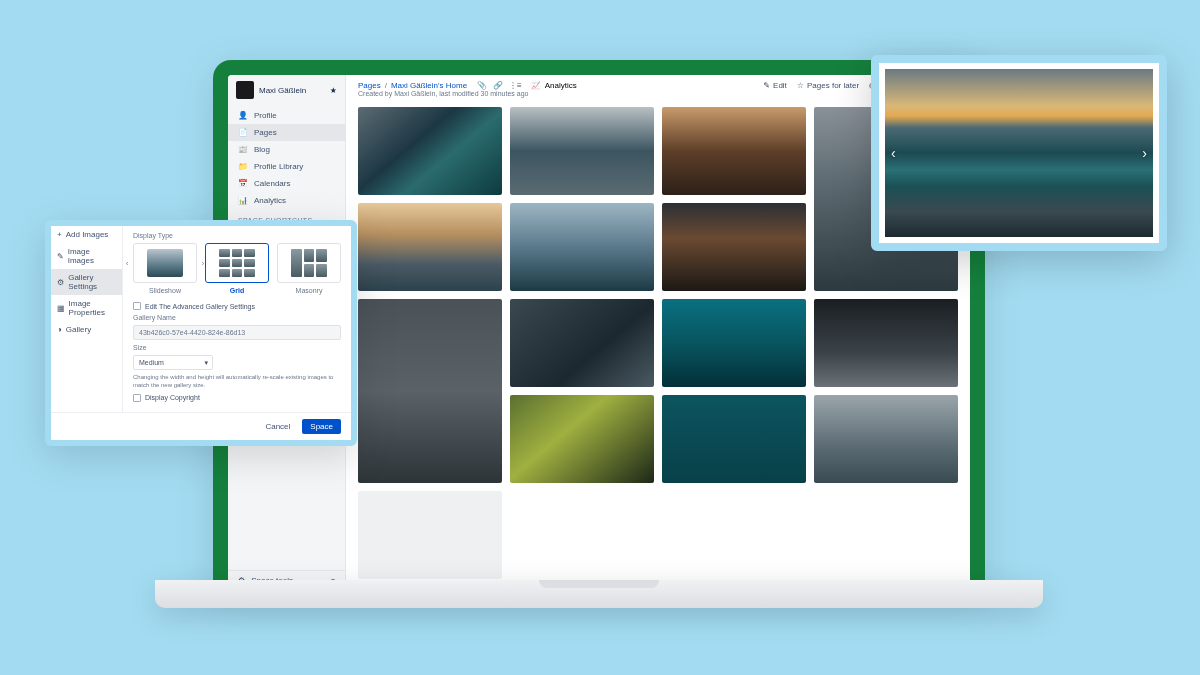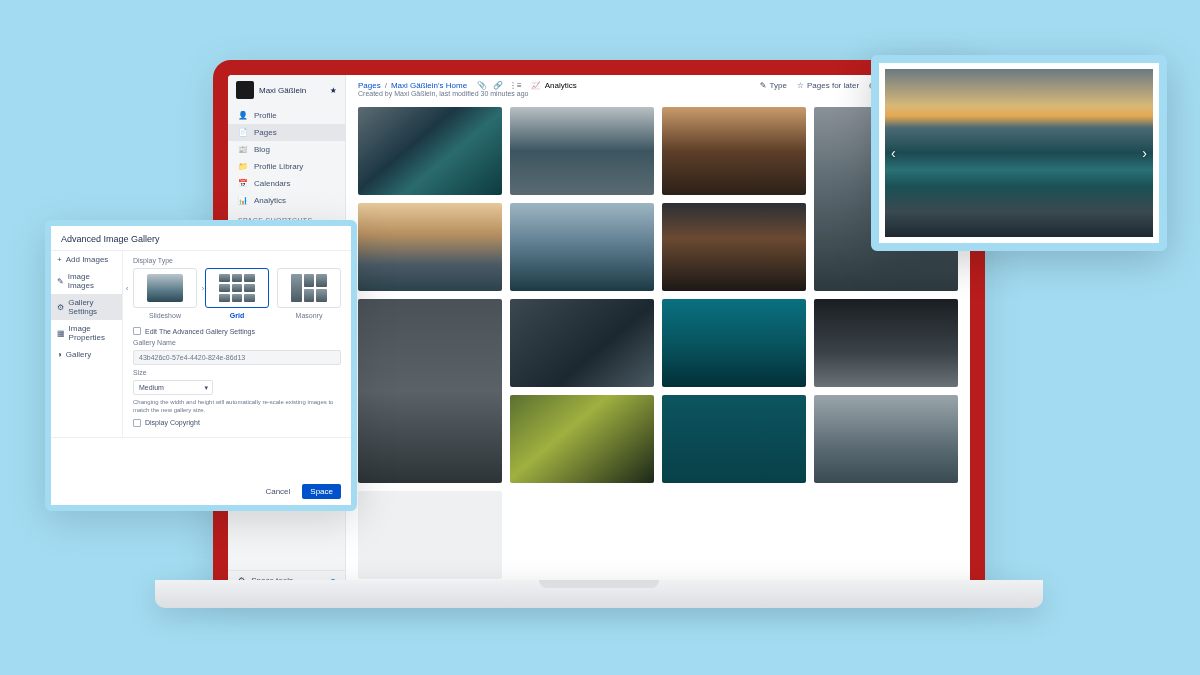--- a/index.html
+++ b/index.html
@@ -12,21 +12,21 @@
   position: relative;
 }
 
 
 .laptop {
   position: absolute;
   left: 213px;
   top: 60px;
   width: 772px;
   height: 530px;
-  background: #b91c1c;
+  background: #15803d;
   border-radius: 18px 18px 0 0;
   box-shadow: 0 8px 40px rgba(0,0,0,0.12);
 }
 .laptop-base {
   position: absolute;
   left: 155px;
   top: 580px;
   width: 888px;
   height: 28px;
   background: linear-gradient(#f0f1f3, #dcdee2);
@@ -250,21 +250,21 @@
 .select-input::after { content: "▾"; position: absolute; right: 4px; }
 .help-text { font-size: 6px; color: #6b778c; line-height: 1.3; margin-bottom: 4px; }
 
 .modal-footer {
   display: flex;
   justify-content: flex-end;
   gap: 4px;
   padding: 6px 10px;
   border-top: 1px solid #eceef1;
 }
-.btn { padding: 3px 8px; font-size: 8px; border-radius: 2px; cursor: pointer; margin-top: 40px; }
+.btn { padding: 3px 8px; font-size: 8px; border-radius: 2px; cursor: pointer; }
 .btn-link { color: #42526e; }
 .btn-primary { background: #0052cc; color: #fff; }
 
 
 .lightbox {
   position: absolute;
   right: 33px;
   top: 55px;
   width: 296px;
   background: #fff;
@@ -354,21 +354,21 @@
           <span>🔗</span>
           <span>⋮≡</span>
         </div>
         <span class="action">
           <span>📈</span>
           <span>Analytics</span>
         </span>
         <div class="topbar-actions">
           <span class="action">
             <span>✎</span>
-            <span>Type</span>
+            <span>Edit</span>
           </span>
           <span class="action">
             <span>☆</span>
             <span>Pages for later</span>
           </span>
           <span class="action">
             <span>◉</span>
             <span>Watching</span>
           </span>
           <span class="action">
@@ -398,21 +398,20 @@
         <div class="tile g15"></div>
       </div>
     </main>
   </div>
 </div>
 <div class="laptop-base">
   <div class="laptop-notch"></div>
 </div>
 
 <div class="modal-popup">
-  <div class="modal-header">Advanced Image Gallery</div>
   <div class="modal-body">
     <ul class="modal-sidebar">
       <li>
           <span>+</span>
           <span>Add Images</span>
         </li>
       <li>
           <span>✎</span>
           <span>Image Images</span>
         </li>

